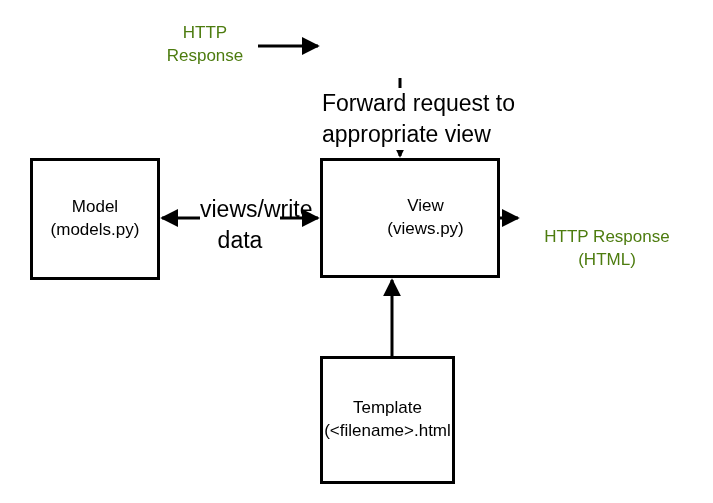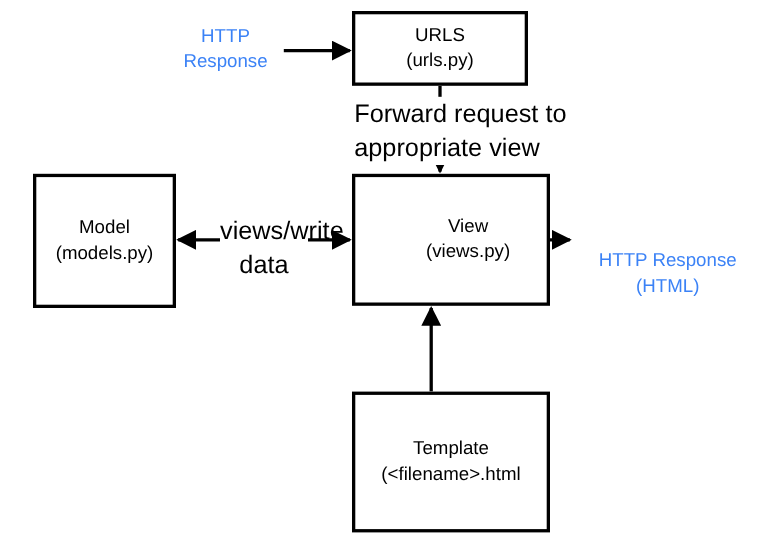--- a/index.html
+++ b/index.html
@@ -40,21 +40,21 @@
     color: #000000;
     font-size: 23px;
     line-height: 1.35;
     background: #ffffff;
     z-index: 4;
     white-space: nowrap;
   }
   .free-label {
     position: absolute;
     text-align: center;
-    color: #3b82f6;
+    color: #4d7c0f;
     font-size: 17px;
     line-height: 1.35;
     z-index: 2;
     white-space: nowrap;
   }
   .edge-svg {
     position: absolute;
     left: 0;
     top: 0;
     width: 713px;
@@ -94,36 +94,32 @@
 
     <g>
       <line x1="480" y1="218" x2="518" y2="218" stroke="#000000" stroke-width="3" marker-end="url(#arrowR)"></line>
     </g>
 
     <g>
       <line x1="392" y1="356" x2="392" y2="280" stroke="#000000" stroke-width="3" marker-end="url(#arrowR)"></line>
     </g>
   </svg>
 
-  <div class="node-box" style="left:320px; top:10px; width:160px; height:68px;">
-    <span class="node-line">URLS</span>
-    <span class="node-line">(urls.py)</span>
-  </div>
 
   <div class="node-box" style="left:30px; top:158px; width:130px; height:122px;">
     <span class="node-line">Model</span>
     <span class="node-line">(models.py)</span>
   </div>
 
   <div class="node-box" style="left:320px; top:158px; width:180px; height:120px;padding-left:31px;">
     <span class="node-line">View</span>
     <span class="node-line">(views.py)</span>
   </div>
 
-  <div class="node-box" style="left:320px; top:356px; width:180px; height:128px;">
+  <div class="node-box" style="left:320px; top:356px; width:135px; height:128px;">
     <span class="node-line">Template</span>
     <span class="node-line">(&lt;filename&gt;.html</span>
   </div>
 
   <div class="free-label" style="left:155px; top:22px; width:100px;">
     <span class="lbl-line">HTTP</span>
     <span class="lbl-line">Response</span>
   </div>
 
   <div class="edge-label" style="left:320px; top:88px; width:160px; padding:0 2px;">

